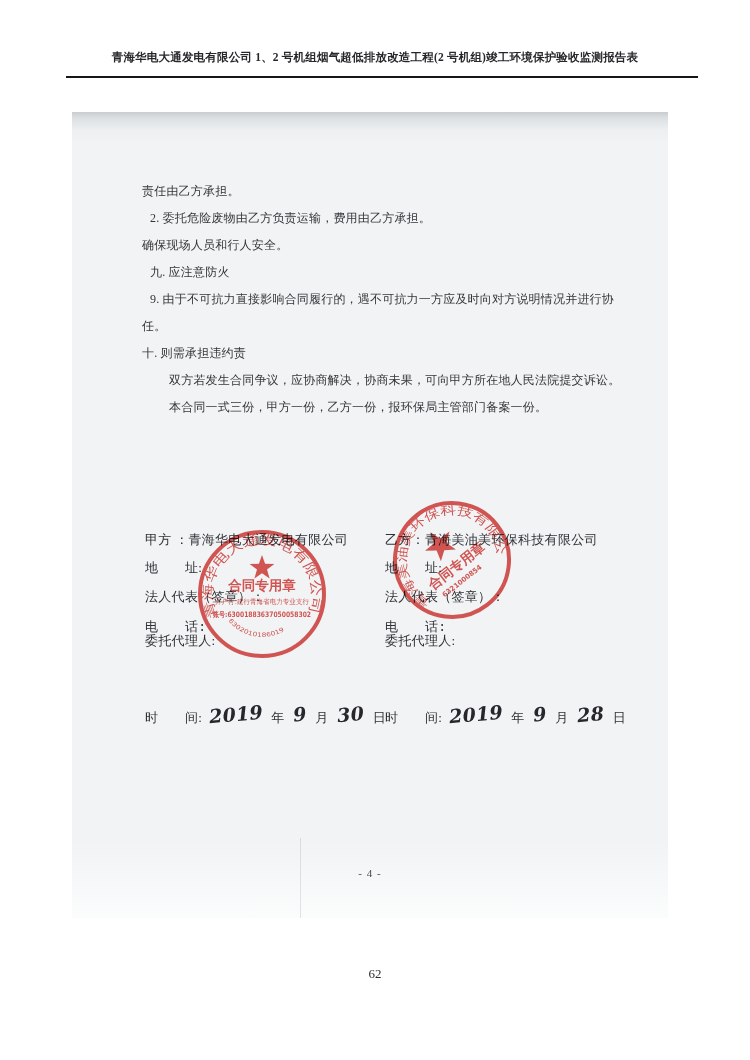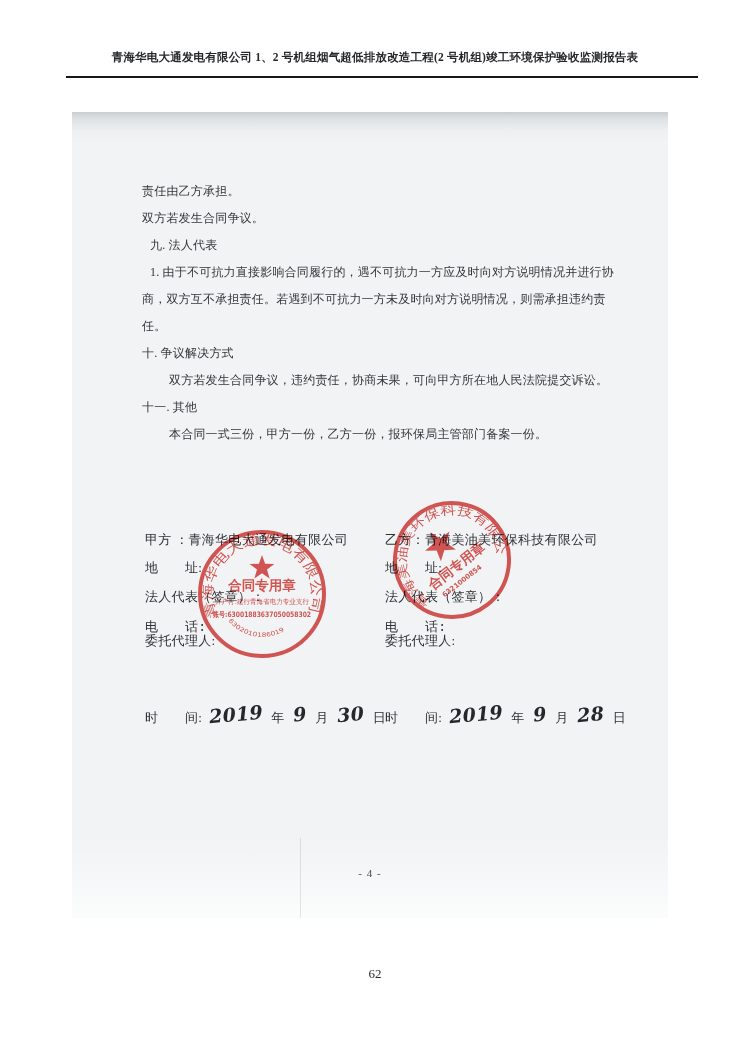--- a/index.html
+++ b/index.html
@@ -49,28 +49,27 @@
 
 <div class="page">
 
   <div class="header-title">青海华电大通发电有限公司 1、2 号机组烟气超低排放改造工程(2 号机组)竣工环境保护验收监测报告表</div>
   <div class="header-rule"></div>
 
   <div class="scan">
 
     <div class="body-text">
       <div class="cl">责任由乙方承担。</div>
-      <div class="cl">双方若发生合同争议。</div>
-      <div class="cl ind1">九. 法人代表</div>
-      <div class="cl ind1">1. 由于不可抗力直接影响合同履行的，遇不可抗力一方应及时向对方说明情况并进行协</div>
-      <div class="cl">商，双方互不承担责任。若遇到不可抗力一方未及时向对方说明情况，则需承担违约责</div>
+      <div class="cl ind1">2. 委托危险废物由乙方负责运输，费用由乙方承担。</div>
+      <div class="cl">确保现场人员和行人安全。</div>
+      <div class="cl ind1">九. 应注意防火</div>
+      <div class="cl ind1">9. 由于不可抗力直接影响合同履行的，遇不可抗力一方应及时向对方说明情况并进行协</div>
       <div class="cl">任。</div>
-      <div class="cl">十. 争议解决方式</div>
-      <div class="cl ind2">双方若发生合同争议，违约责任，协商未果，可向甲方所在地人民法院提交诉讼。</div>
-      <div class="cl">十一. 其他</div>
+      <div class="cl">十. 则需承担违约责</div>
+      <div class="cl ind2">双方若发生合同争议，应协商解决，协商未果，可向甲方所在地人民法院提交诉讼。</div>
       <div class="cl ind2">本合同一式三份，甲方一份，乙方一份，报环保局主管部门备案一份。</div>
     </div>
 
     <div class="sig col-a r1">甲方 ：青海华电大通发电有限公司</div>
     <div class="sig col-a r2">地　　址:</div>
     <div class="sig col-a r3">法人代表（签章）：</div>
     <div class="sig col-a r4">电　　话:</div>
     <div class="sig col-a r5">委托代理人:</div>
     <div class="sig col-a r6">
       <span>时　　间:</span>

